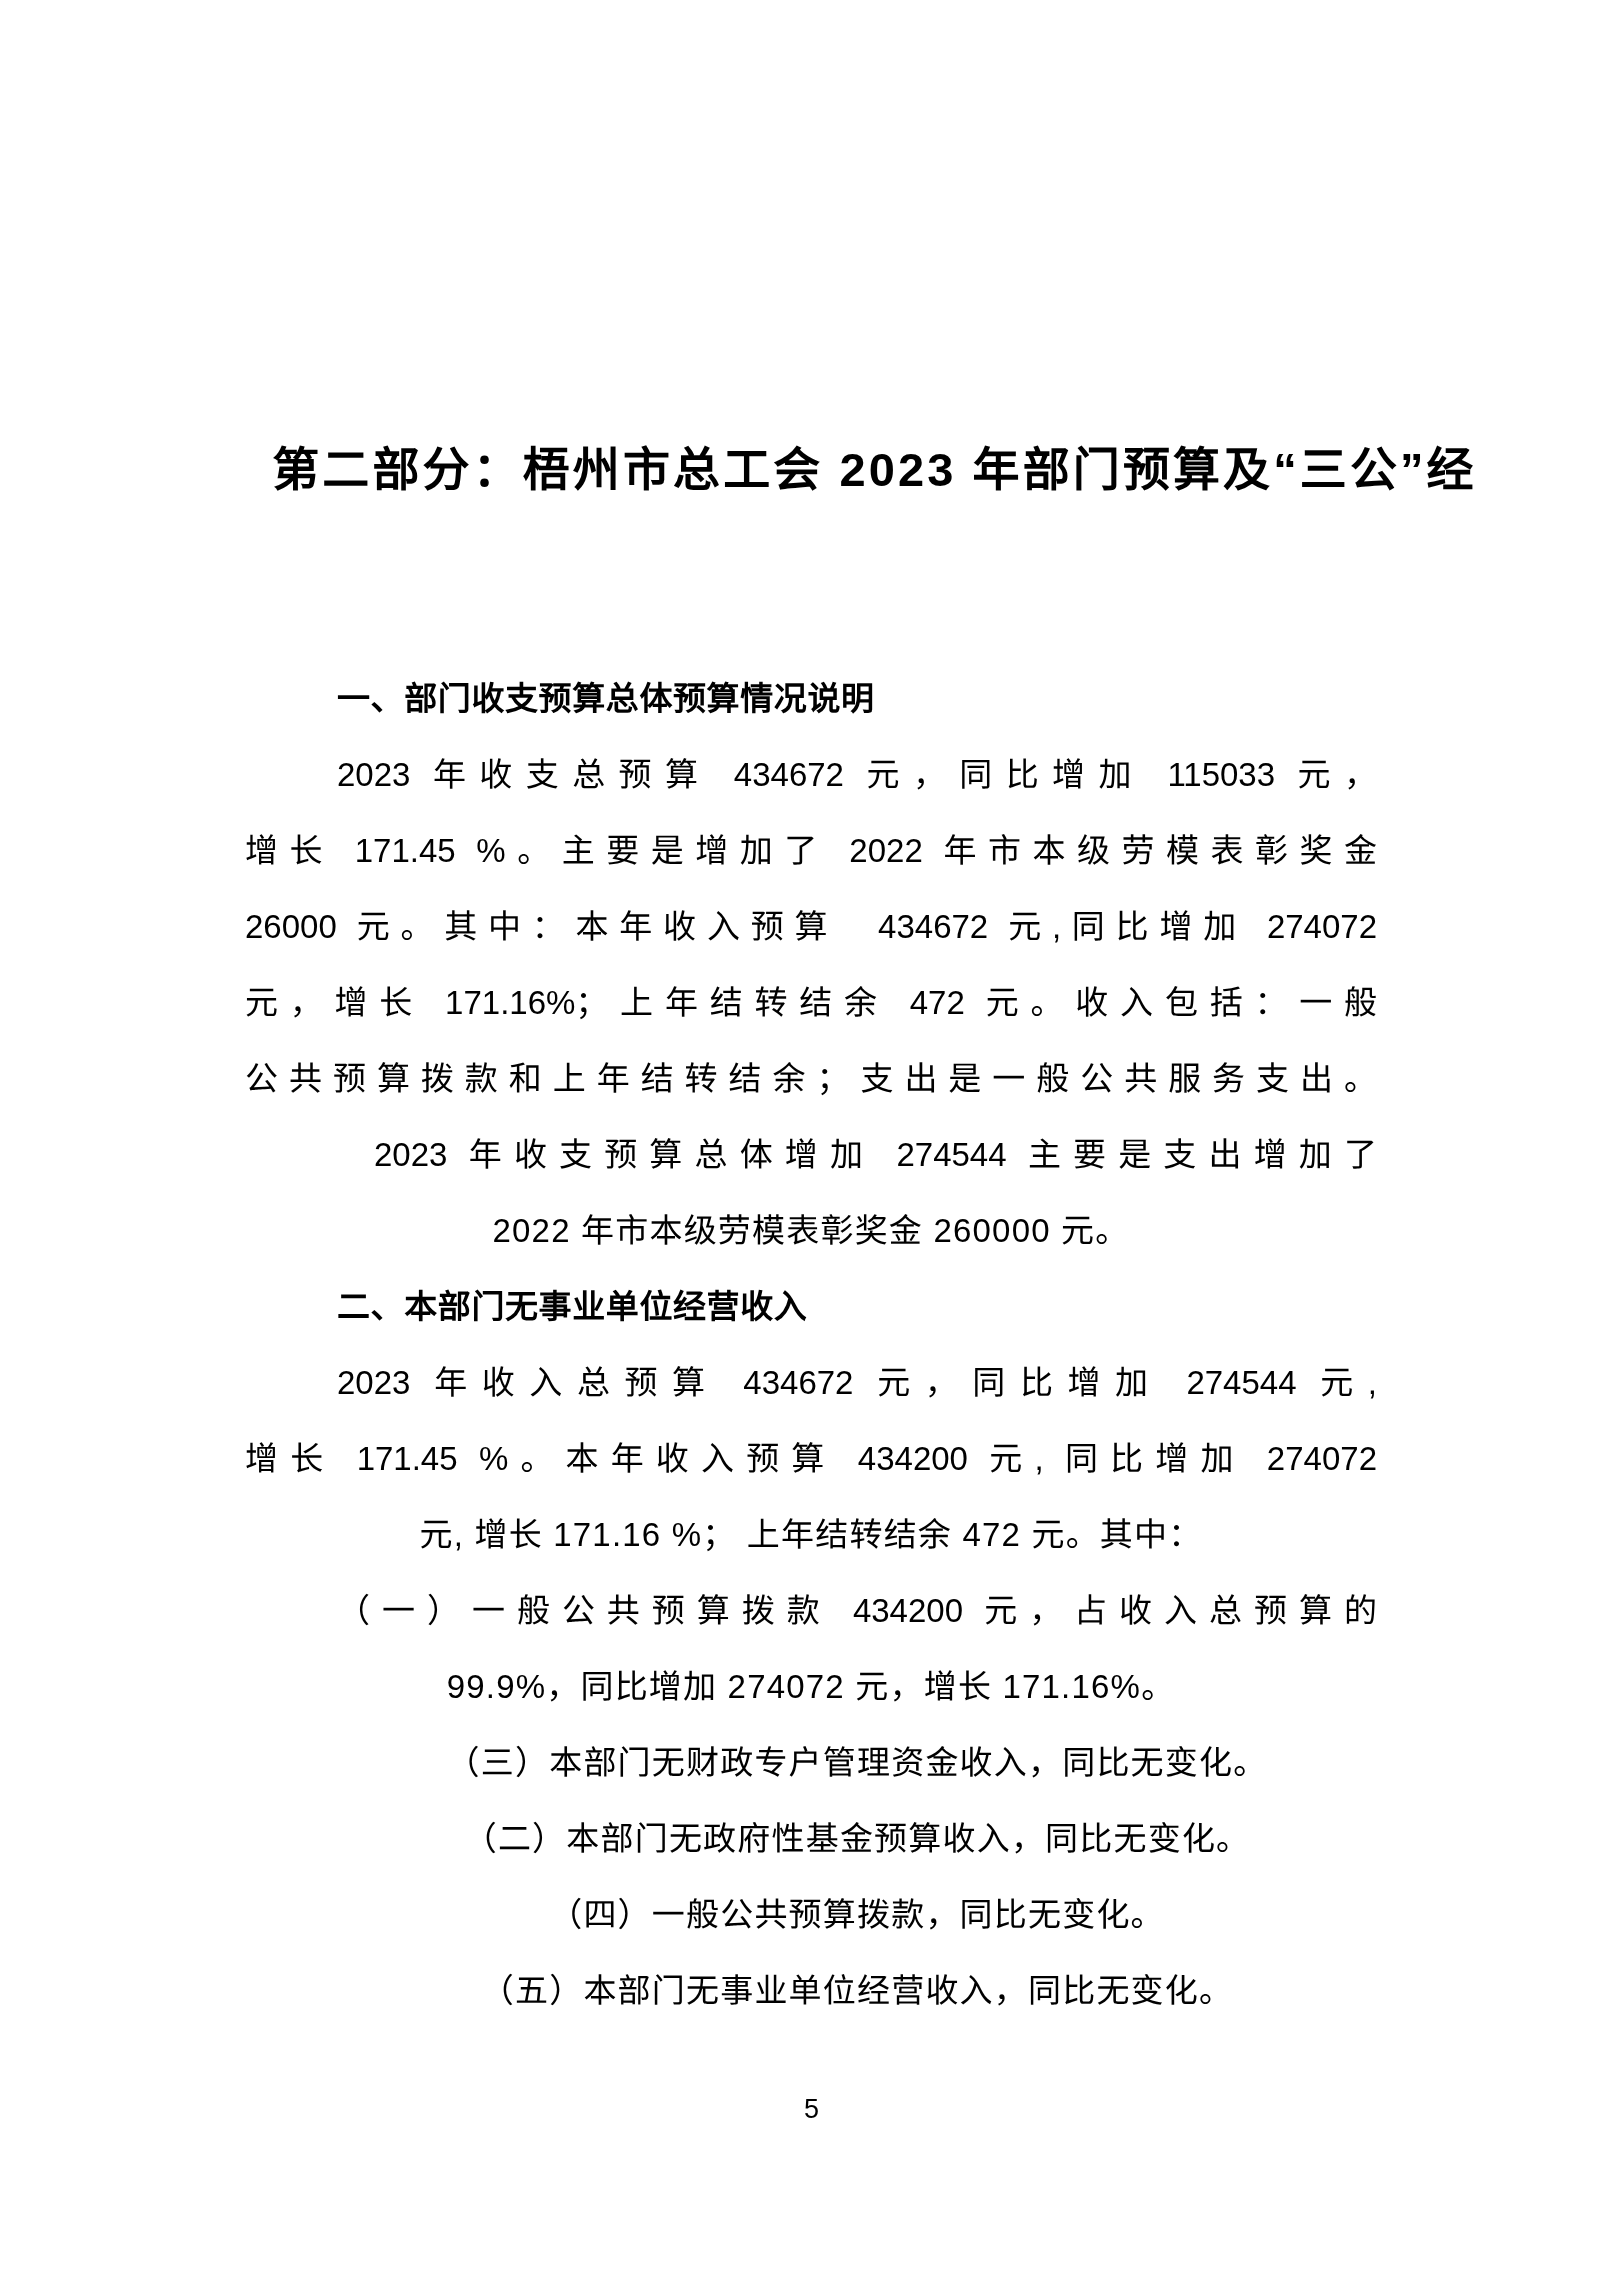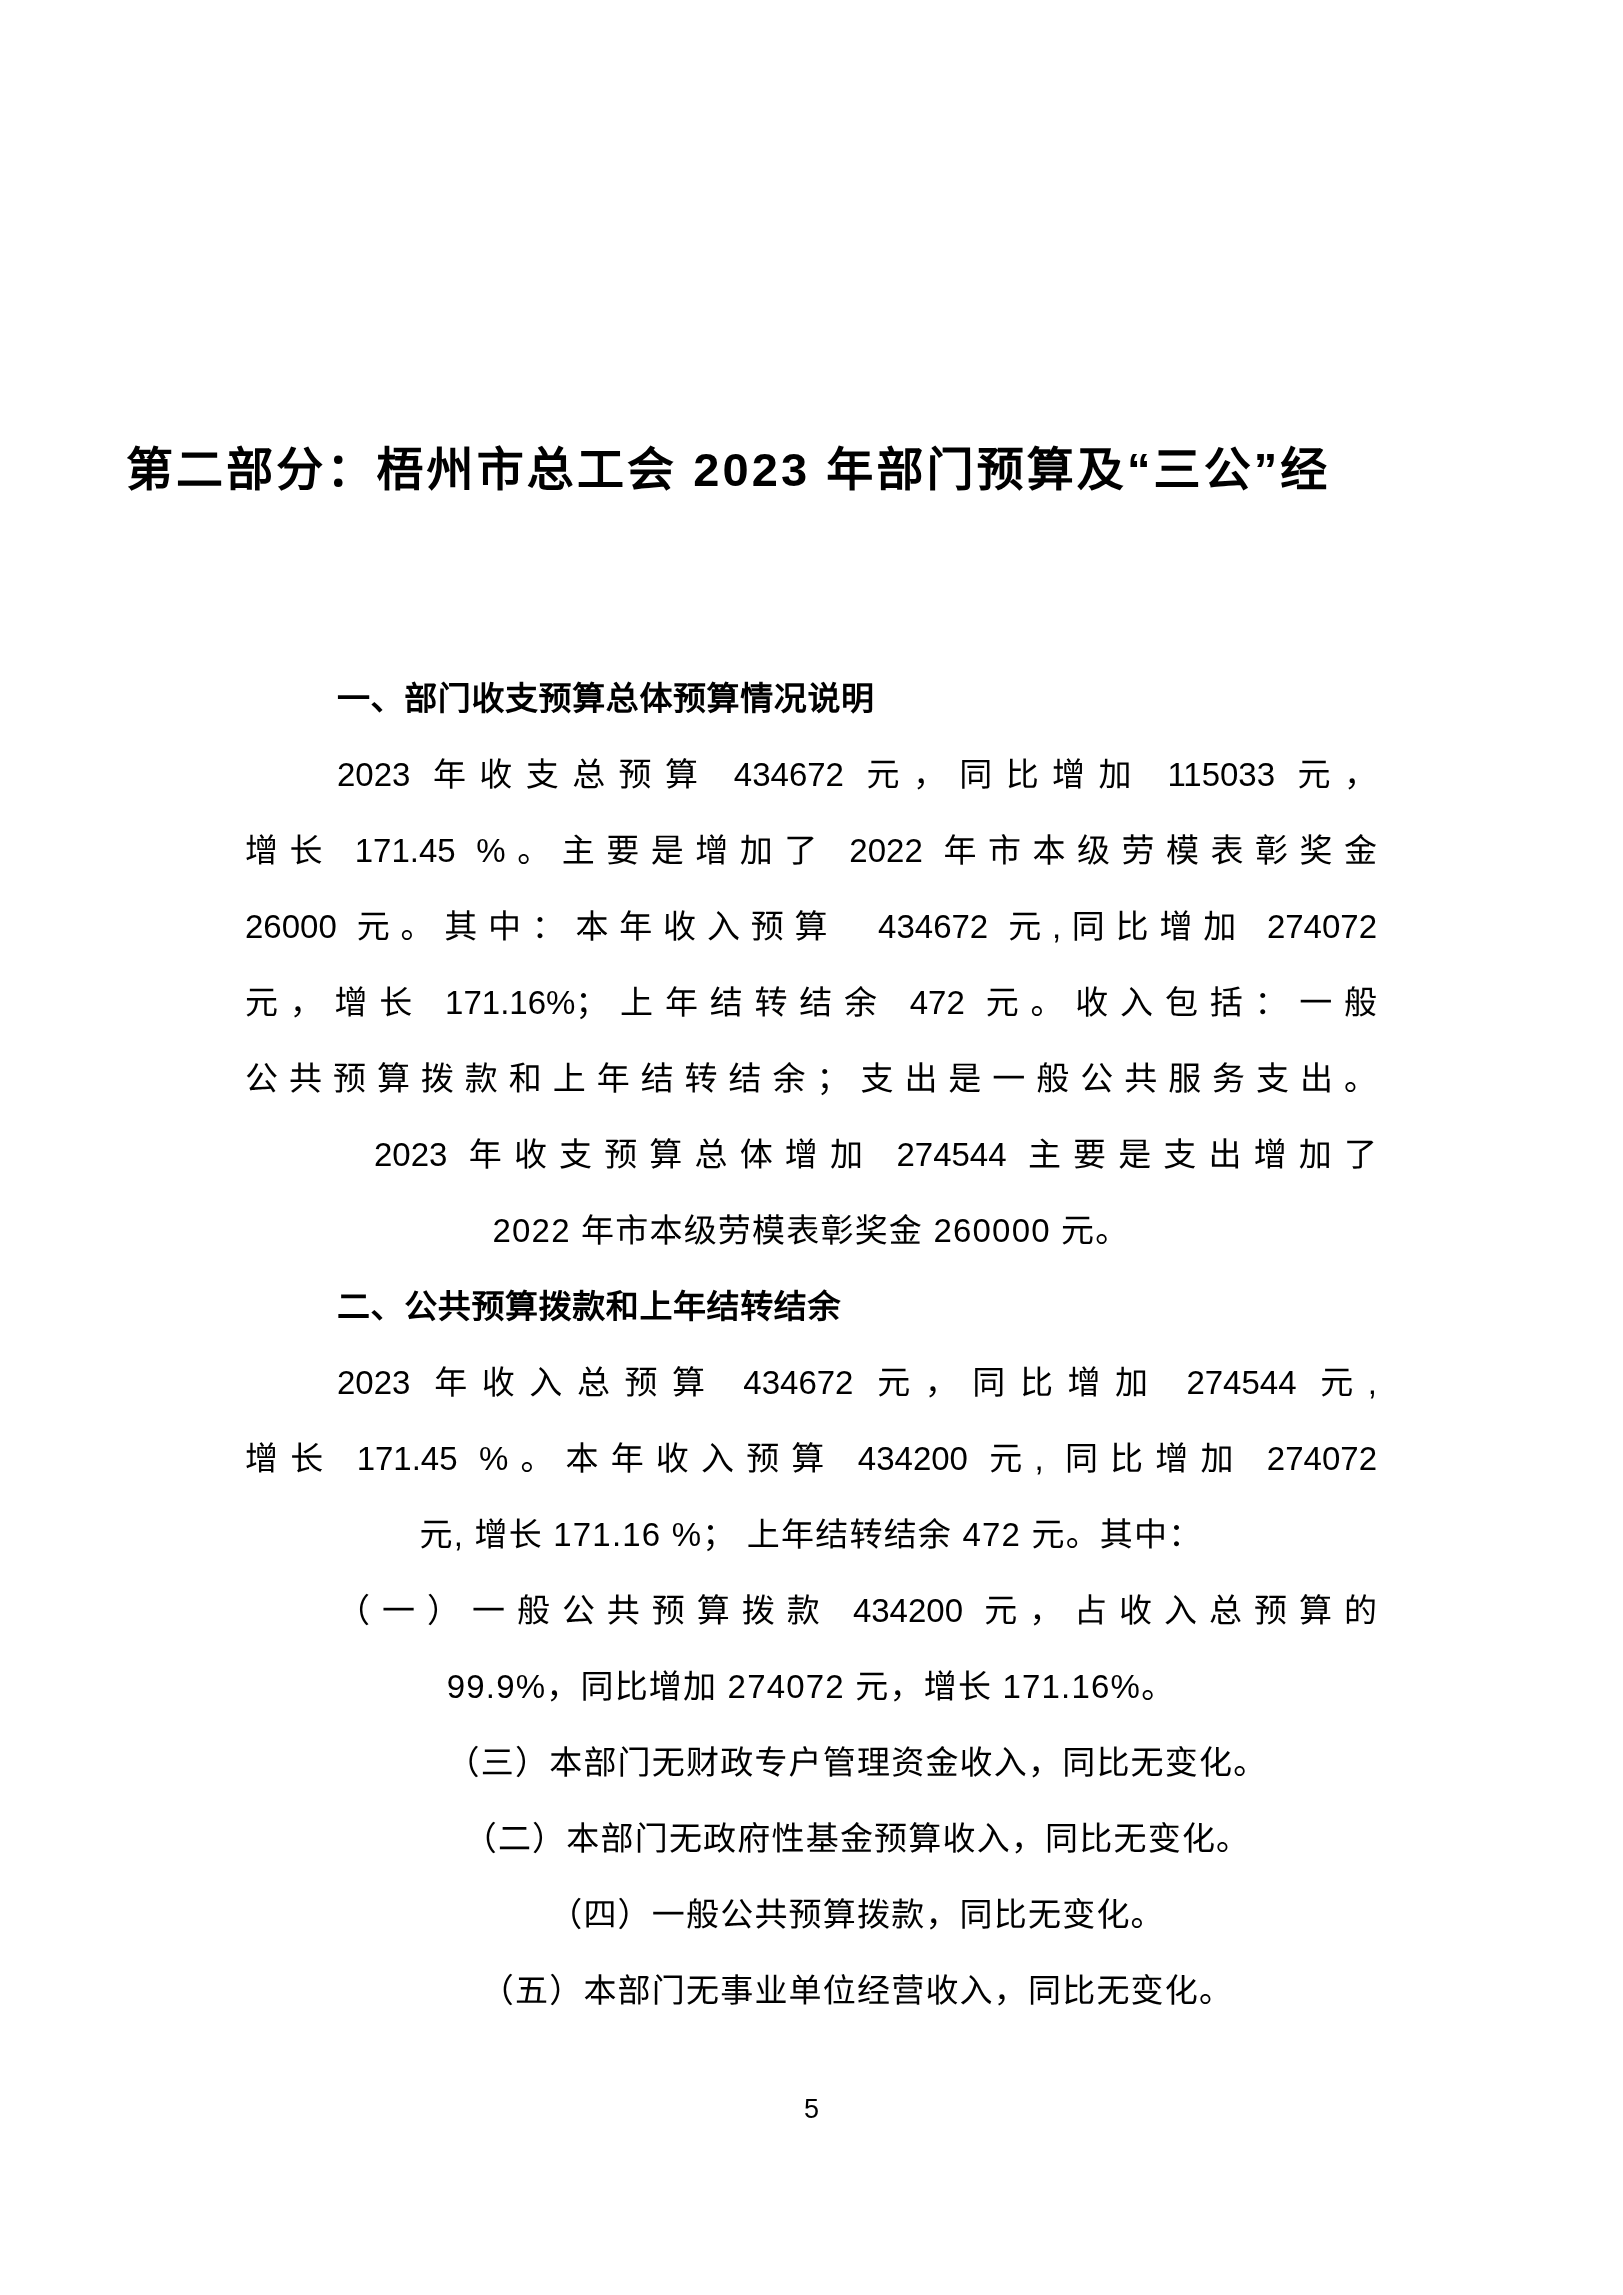--- a/index.html
+++ b/index.html
@@ -16,21 +16,21 @@
   .doc-title{
     position:absolute;
     top:431px;
     left:0;
     width:1623px;
     font-family:"Liberation Sans", sans-serif;
     font-weight:700;
     font-size:47px;
     line-height:78px;
     letter-spacing:3.1px;
-    text-align:left;
+    text-align:center;
   }
   .doc-title .t1{padding-left:126px;}
   
   .body-block{
     position:absolute;
     top:661px;
     left:245px;
     width:1132px;
     font-family:"Liberation Sans", serif;
     font-size:33px;
@@ -80,21 +80,21 @@
 
   <div class="body-block">
     <div class="ln h i1">一、部门收支预算总体预算情况说明</div>
     <div class="ln j i1">2023 年收支总预算 434672 元，同比增加 115033 元，</div>
     <div class="ln j">增长 171.45 %。主要是增加了 2022 年市本级劳模表彰奖金</div>
     <div class="ln j">26000 元。其中：本年收入预算  434672 元,同比增加 274072</div>
     <div class="ln j">元，增长 171.16%；上年结转结余 472 元。收入包括：一般</div>
     <div class="ln j">公共预算拨款和上年结转结余；支出是一般公共服务支出。</div>
     <div class="ln j i2">2023 年收支预算总体增加 274544 主要是支出增加了</div>
     <div class="ln n">2022 年市本级劳模表彰奖金 260000 元。</div>
-    <div class="ln h i1">二、公共预算拨款和上年结转结余</div>
+    <div class="ln h i1">二、本部门无事业单位经营收入</div>
     <div class="ln j i1">2023 年收入总预算 434672 元，同比增加 274544 元,</div>
     <div class="ln j">增长 171.45 %。本年收入预算 434200 元, 同比增加 274072</div>
     <div class="ln n">元, 增长 171.16 %； 上年结转结余 472 元。其中：</div>
     <div class="ln j i1">（一）一般公共预算拨款 434200 元，占收入总预算的</div>
     <div class="ln n">99.9%，同比增加 274072 元，增长 171.16%。</div>
     <div class="ln n i1">（三）本部门无财政专户管理资金收入，同比无变化。</div>
     <div class="ln n i1">（二）本部门无政府性基金预算收入，同比无变化。</div>
     <div class="ln n i1">（四）一般公共预算拨款，同比无变化。</div>
     <div class="ln n i1">（五）本部门无事业单位经营收入，同比无变化。</div>
   </div>

